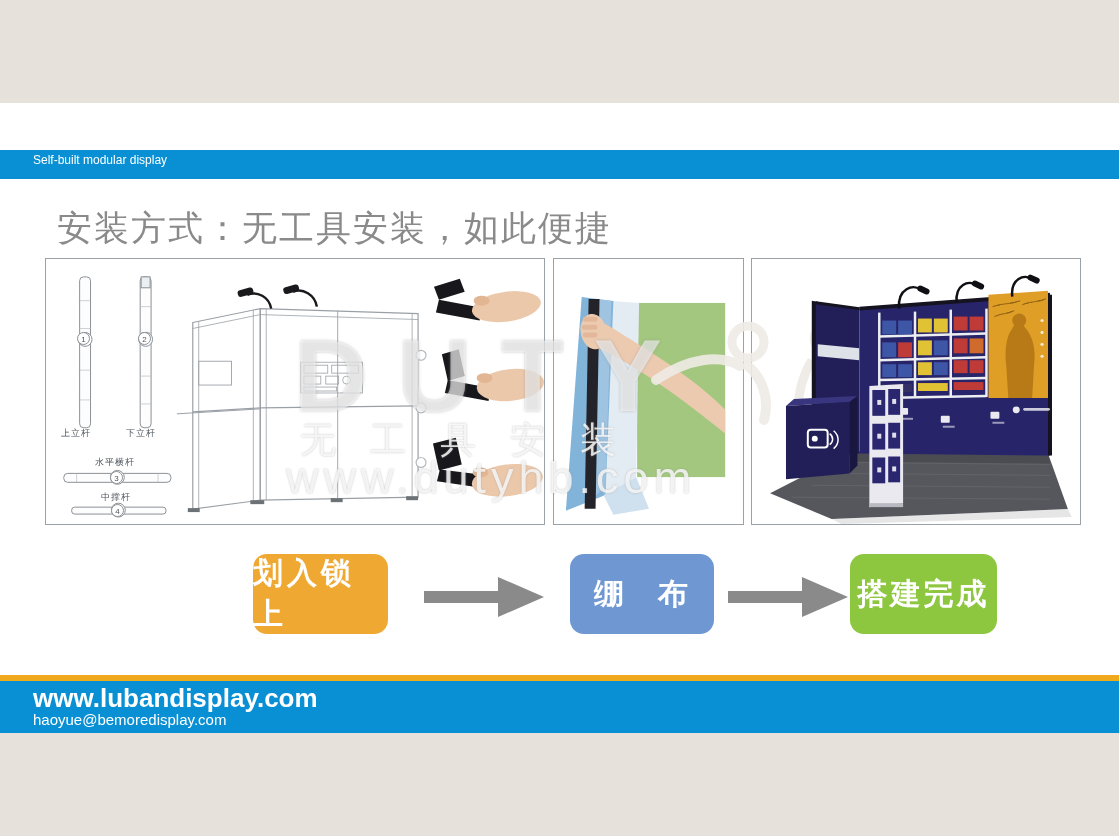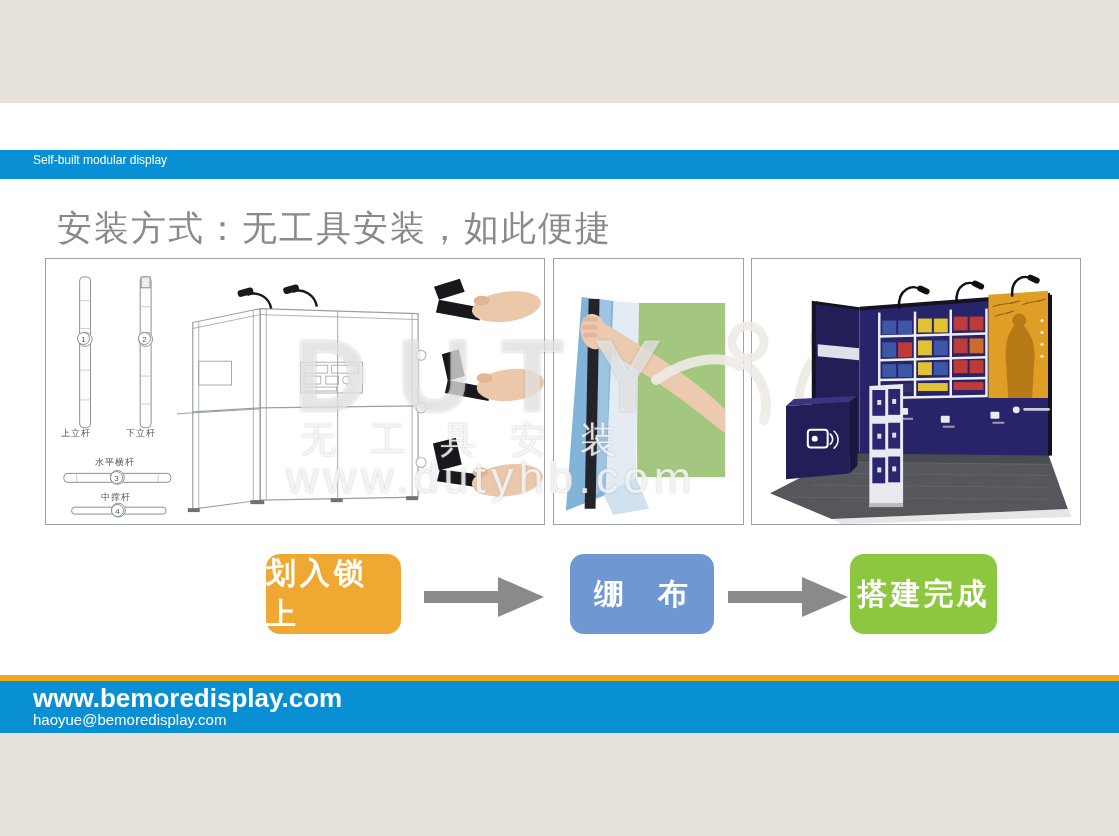--- a/index.html
+++ b/index.html
@@ -42,21 +42,21 @@
     color:rgba(255,255,255,0.55);text-shadow:0 0 3px rgba(150,150,150,0.55);margin-left:8px;}
   .wm-cn{left:300px;top:416px;font-size:36px;letter-spacing:34px;color:rgba(255,255,255,0.8);
     text-shadow:0 0 2px rgba(150,150,150,0.6);}
   .wm-url{left:286px;top:452px;font-size:45px;font-weight:normal;letter-spacing:5px;
     color:rgba(255,255,255,0.78);text-shadow:0 0 2px rgba(150,150,150,0.6);}
   .wm-fig{left:648px;top:314px;width:140px;height:120px;}
 
   
   .step-btn{position:absolute;top:554px;height:80px;border-radius:14px;color:#fff;
     font-size:30px;font-weight:bold;display:flex;align-items:center;justify-content:center;z-index:3;}
-  .step1{left:253px;width:135px;background:#efa932;letter-spacing:4px;margin-left:13px;}
+  .step1{left:253px;width:135px;background:#efa932;letter-spacing:4px;}
   .step2{left:570px;width:144px;background:#6f97d2;letter-spacing:2px;}
   .step3{left:850px;width:147px;background:#8dc63f;letter-spacing:3px;}
   .arrow{position:absolute;top:575px;width:120px;height:44px;z-index:3;}
   .arrow1{left:424px;}
   .arrow2{left:728px;}
 
   
   .footer-accent{position:absolute;left:0;top:675px;width:1119px;height:6px;background:#f0a81c;}
   .footer-bar{position:absolute;left:0;top:681px;width:1119px;height:52px;background:#0990d4;}
   .footer-site{position:absolute;left:33px;top:2px;color:#fff;font-size:26px;font-weight:bold;}
@@ -344,17 +344,17 @@
   </svg>
   <div class="step-btn step2">绷　布</div>
   <svg class="arrow arrow2" viewBox="0 0 120 44">
     <rect x="0" y="16" width="76" height="12" fill="#8a8a8a"></rect>
     <polygon points="74,2 120,22 74,42" fill="#8a8a8a"></polygon>
   </svg>
   <div class="step-btn step3">搭建完成</div>
 
   <div class="footer-accent"></div>
   <div class="footer-bar">
-    <span class="footer-site">www.bemoredisplay.com</span>
+    <span class="footer-site">www.lubandisplay.com</span>
     <span class="footer-mail">haoyue@bemoredisplay.com</span>
   </div>
 
 </div>
 
 </body></html>

